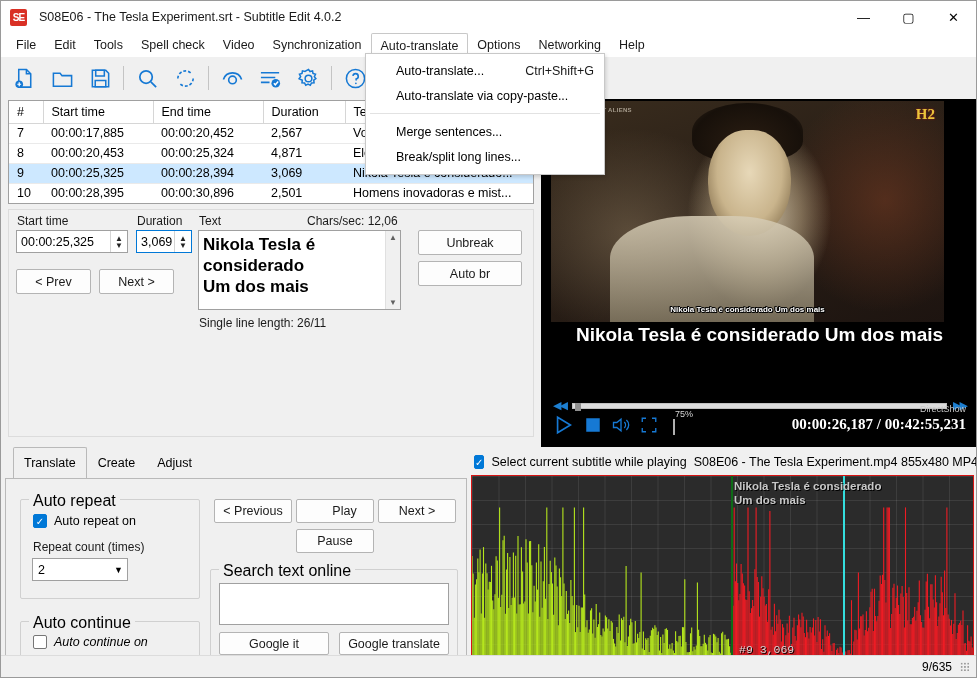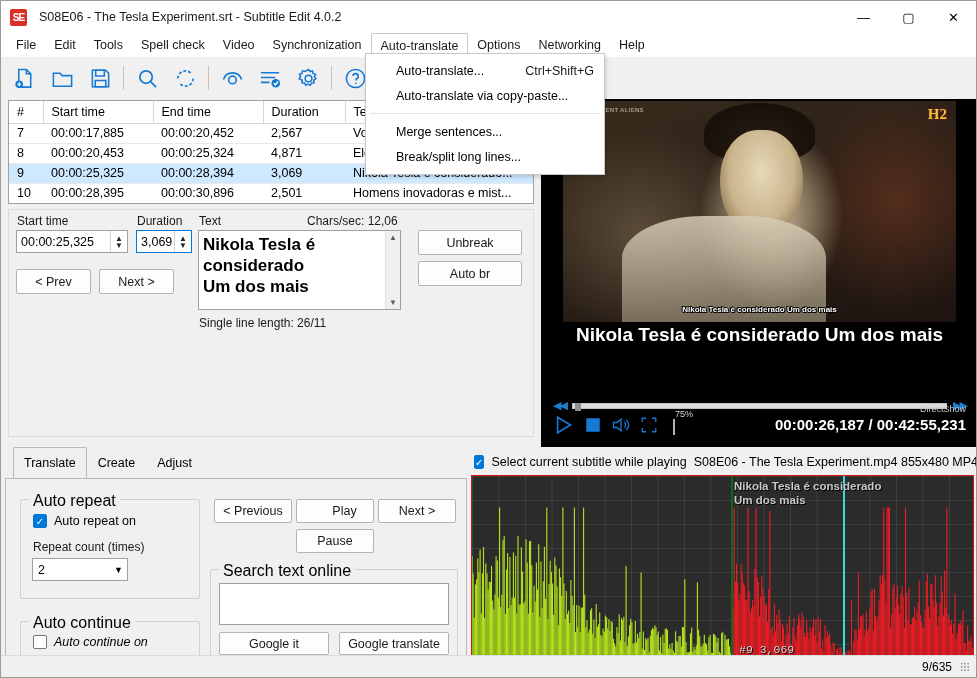--- a/index.html
+++ b/index.html
@@ -302,21 +302,21 @@
   .combo .arr { margin-left: auto; font-size: 9px; }
   
   .video-pane {
     position: absolute;
     left: 540px; top: 0;
     width: 437px; height: 348px;
     background: #000;
   }
   .video-frame {
     position: absolute;
-    left: 22px; top: 2px;
+    left: 10px; top: 2px;
     width: 393px; height: 221px;
     overflow: hidden;
     background: #1a140e;
   }
   .photo {
     position: absolute; inset: 0;
     background:
       radial-gradient(ellipse 100px 130px at 53% 52%, rgba(225,210,180,0.92) 0%, rgba(190,170,135,0.55) 42%, rgba(60,40,26,0.0) 72%),
       radial-gradient(ellipse 170px 150px at 20% 60%, rgba(140,120,92,0.5), rgba(35,25,16,0) 70%),
       radial-gradient(ellipse 150px 160px at 85% 45%, rgba(120,60,35,0.55), rgba(30,16,10,0) 70%),
@@ -419,21 +419,21 @@
     position: absolute; left: 0; top: 0; bottom: 0;
     width: 75%;
     background: #1679d4;
   }
   .vtime {
     position: absolute;
     right: 12px; top: 317px;
     color: #fff;
     font-size: 15px;
     font-weight: bold;
-    font-family: Liberation Sans, sans-serif;
+    font-family: Liberation Serif, serif;
   }
   .vengine {
     position: absolute;
     right: 12px; top: 305px;
     color: #c8c8c8;
     font-size: 9px;
   }
   
   .wave-pane {
     position: absolute;

